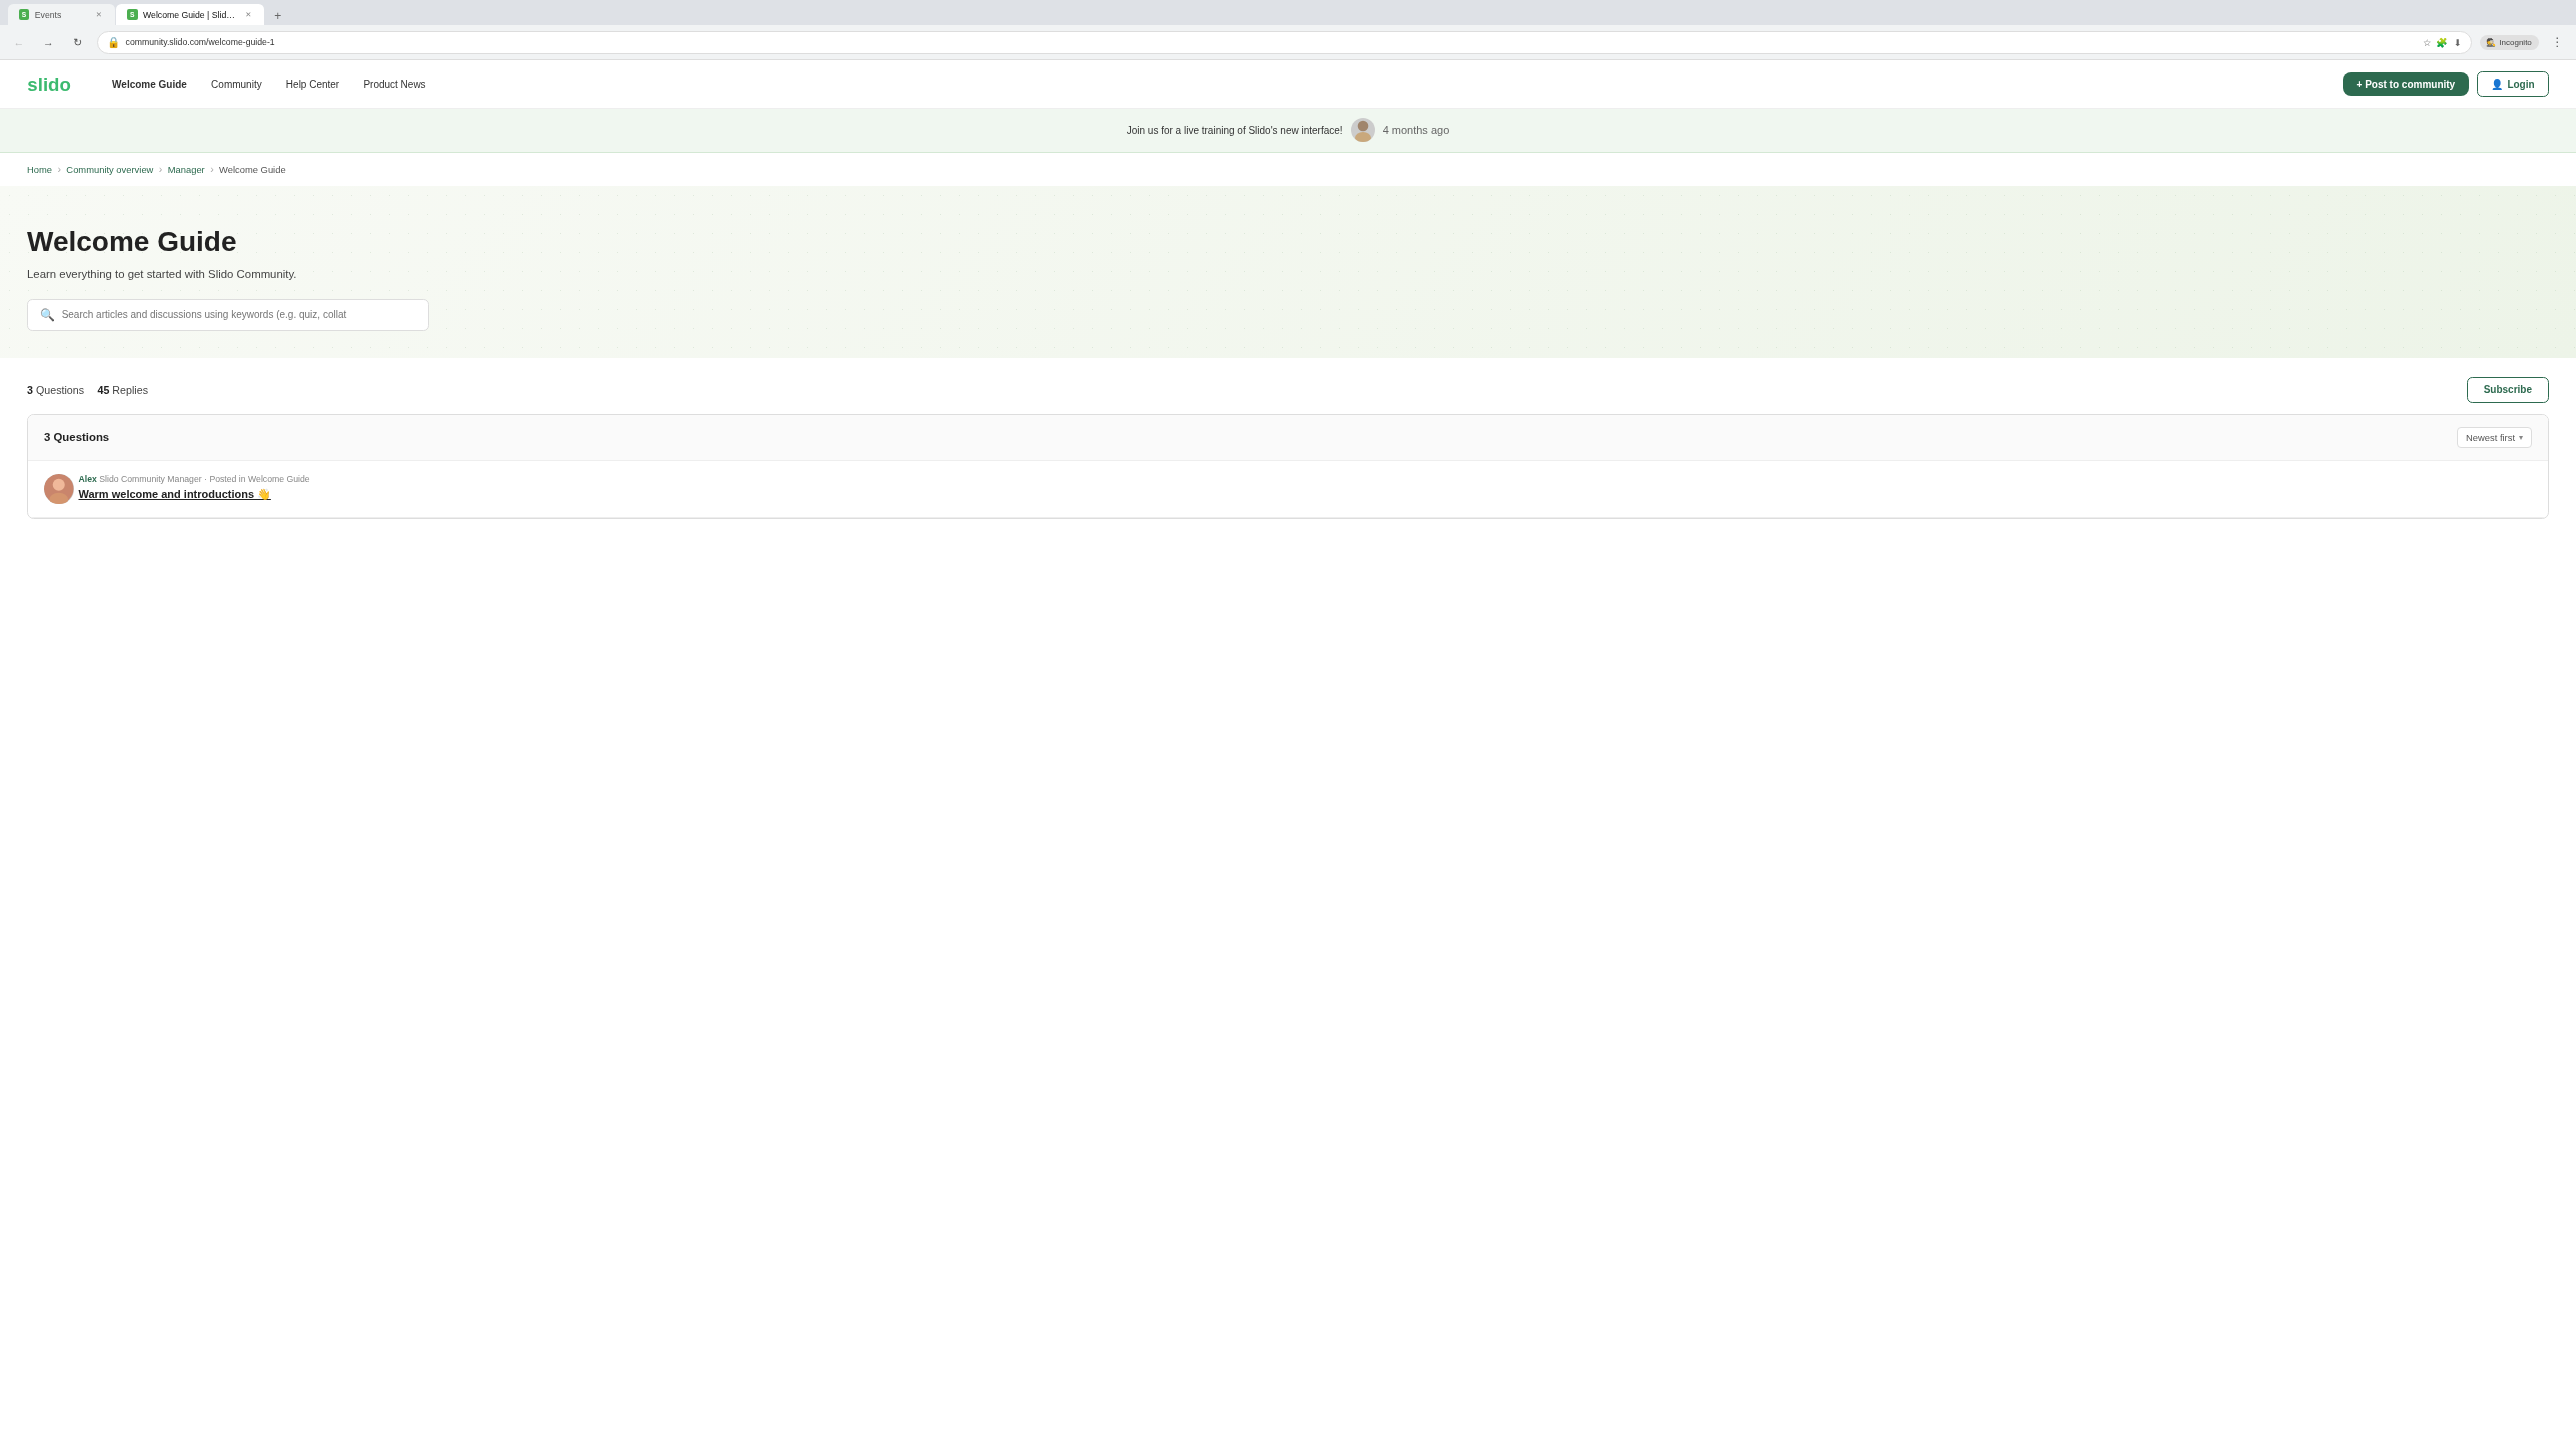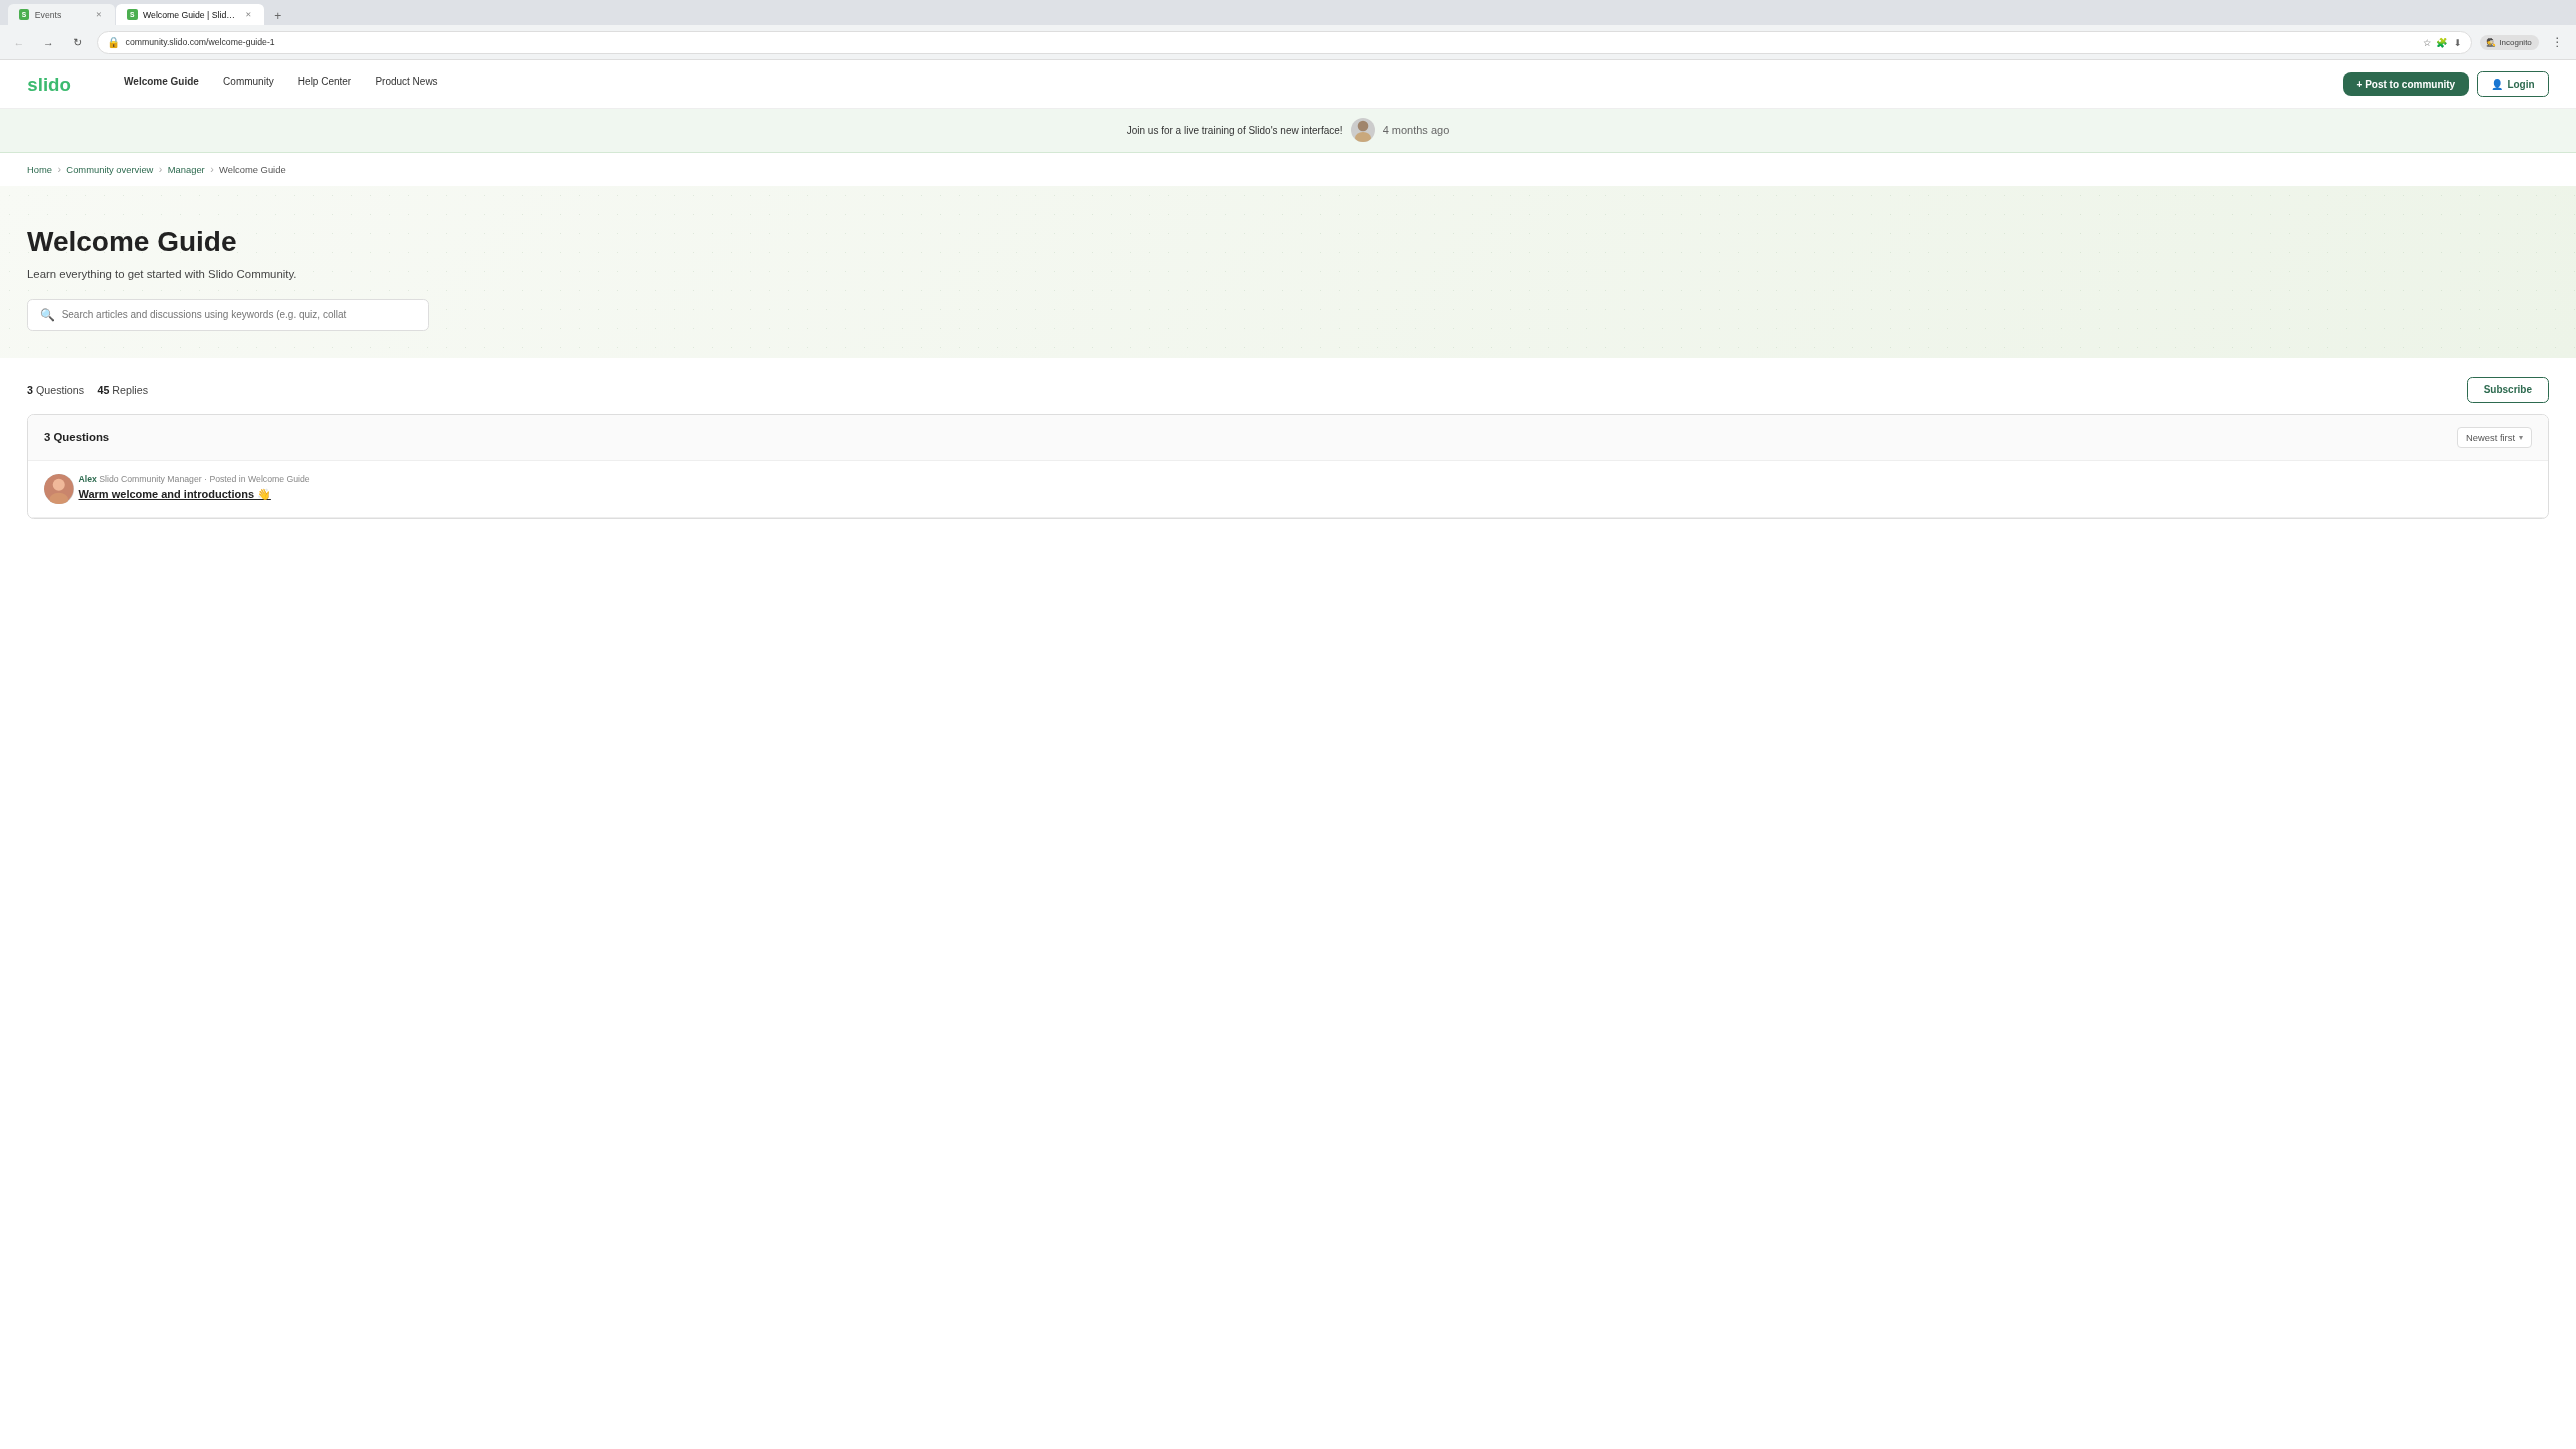--- a/index.html
+++ b/index.html
@@ -23,21 +23,21 @@
     .address-text { flex: 1; font-size: 8.7px; color: #333; }
     .address-icons { display: flex; gap: 5.4px; align-items: center; color: #666; font-size: 9.4px; }
     .address-icon { cursor: pointer; }
     .incognito-badge { display: flex; align-items: center; gap: 2.7px; font-size: 8px; color: #444; background: #e0e0e0; padding: 2.7px 6.7px; border-radius: 8px; }
     .browser-menu-btn { width: 21.5px; height: 21.5px; border-radius: 50%; border: none; background: none; display: flex; align-items: center; justify-content: center; cursor: pointer; color: #555; font-size: 12px; }
 
     
     .page-content { background: #fff; }
 
     
-    .site-header { display: flex; padding: 10.7px 27px; border-bottom: 0.7px solid #eee; gap: 23px; }
+    .site-header { display: flex; align-items: center; padding: 10.7px 27px; border-bottom: 0.7px solid #eee; gap: 11px; }
     .site-logo { display: flex; align-items: center; margin-right: 10.7px; }
     .logo-svg { width: 54px; height: 24px; }
     .site-nav { display: flex; gap: 5.4px; flex: 1; }
     .site-nav-item { padding: 5.4px 9.4px; border-radius: 4px; cursor: pointer; font-size: 10px; color: #333; text-decoration: none; font-weight: 400; }
     .site-nav-item.active { font-weight: 600; }
     .header-actions { display: flex; gap: 8px; align-items: center; }
     .btn-post { background: #2d6a4f; color: white; border: none; padding: 6.7px 13.4px; border-radius: 8px; cursor: pointer; font-size: 10px; font-weight: 600; display: flex; align-items: center; gap: 4px; }
     .btn-login { background: #fff; color: #2d6a4f; border: 1.3px solid #2d6a4f; padding: 6.7px 13.4px; border-radius: 5.4px; cursor: pointer; font-size: 10px; font-weight: 600; display: flex; align-items: center; gap: 4px; }
 
     

